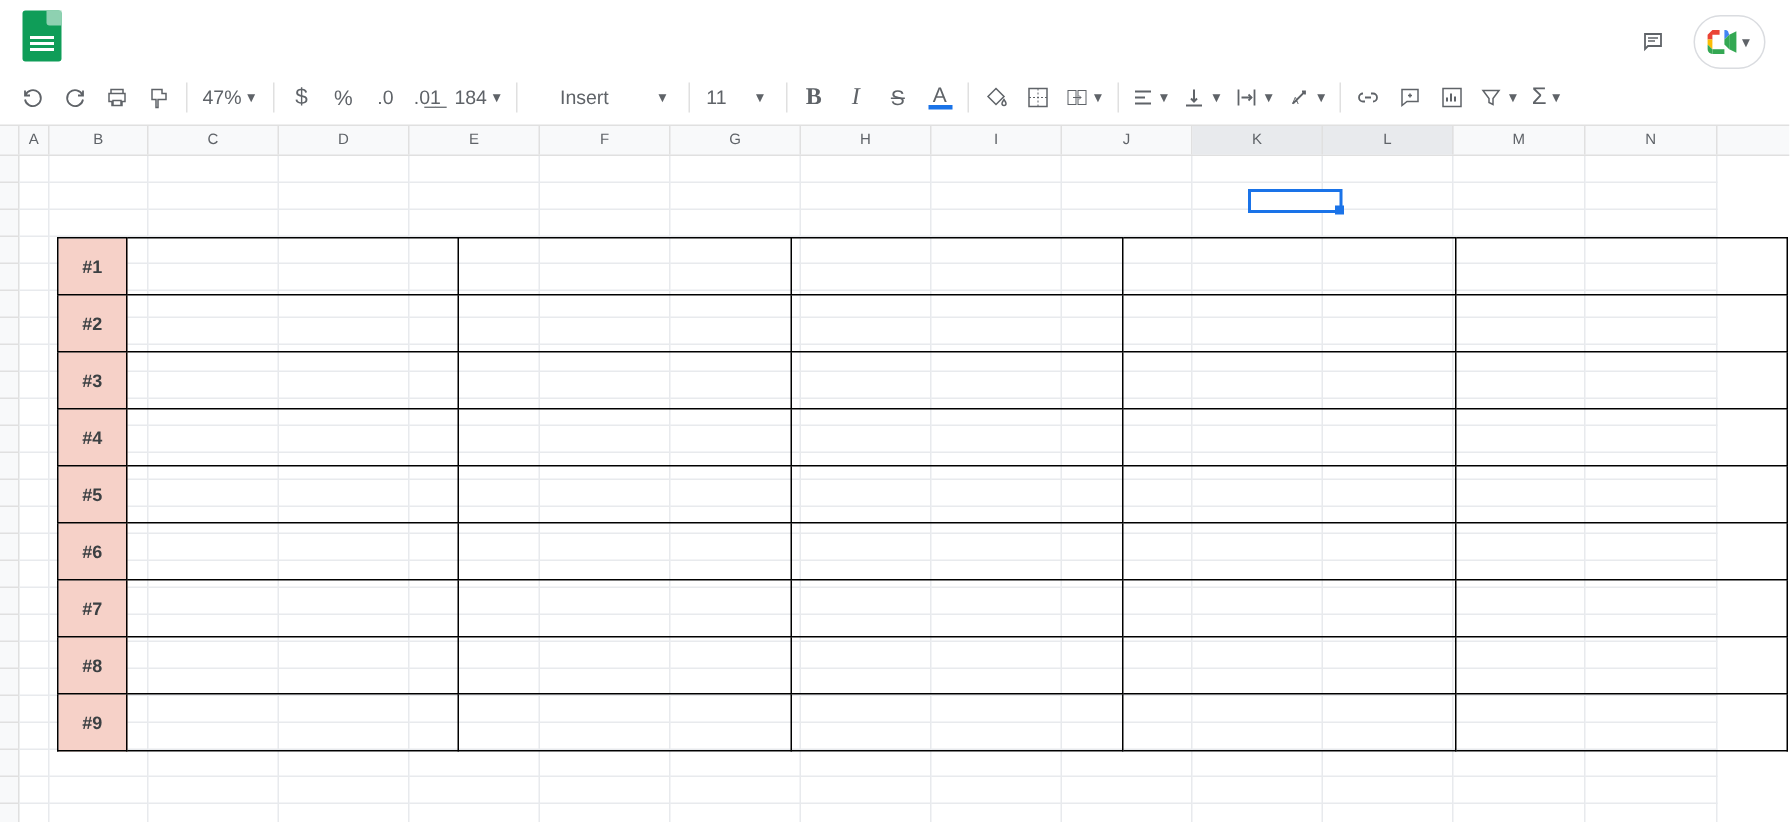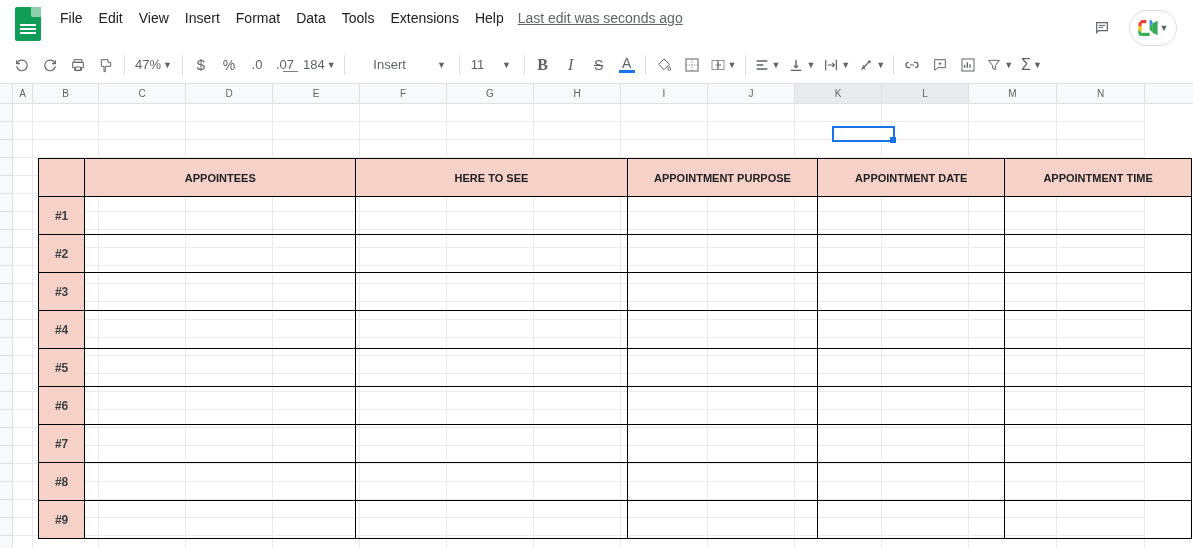--- a/index.html
+++ b/index.html
@@ -55,32 +55,20 @@
 .colsel{background:#e8eaed;}
 </style>
 </head>
 <body>
 
 <div class="header">
   <div class="logo-area">
     <div class="logo"></div>
   </div>
   <div class="title-area">
-    <div class="menu-row" id="menubar">
-        <div class="menu-item">File</div>
-        <div class="menu-item">Edit</div>
-        <div class="menu-item">View</div>
-        <div class="menu-item">Insert</div>
-        <div class="menu-item">Format</div>
-        <div class="menu-item">Data</div>
-        <div class="menu-item">Tools</div>
-        <div class="menu-item">Extensions</div>
-        <div class="menu-item">Help</div>
-        <a class="last-edit">Last edit was seconds ago</a>
-      </div>
   </div>
   <div class="right-area">
     <div class="ricon">
         <svg viewBox="0 0 24 24">
           <path d="M4 4h16v12H7l-3 3V4z" fill="none" stroke="currentColor" stroke-width="1.8"></path>
           <path d="M7 8h10M7 11h7" stroke="currentColor" stroke-width="1.5"></path>
         </svg>
       </div>
     <div class="meet">
       <div class="meet-logo">
@@ -122,21 +110,21 @@
     </div>
   <div class="sep"></div>
   <div class="tbtn zoom">
       <span>47%</span>
       <span class="drop">▼</span>
     </div>
   <div class="sep"></div>
   <div class="tbtn" style="font-size:15px;">$</div>
   <div class="tbtn" style="font-size:14px;">%</div>
   <div class="tbtn" style="font-size:13px;">.0</div>
-  <div class="tbtn" style="font-size:13px;">.0̲7̲</div>
+  <div class="tbtn" style="font-size:13px;">.0̲1̲</div>
   <div class="tbtn">
       <span>184</span>
       <span class="drop">▼</span>
     </div>
   <div class="sep"></div>
   <div class="tbtn fontname">
       <span>Insert</span>
     </div>
   <div class="tbtn">
       <span class="drop">▼</span>
@@ -681,28 +669,20 @@
           <div class="bc" style="width: 87px;"></div>
           <div class="bc" style="width: 88px;"></div>
           <div class="bc" style="width: 88px;"></div>
         </div>
       </div>
     <div class="active-cell" id="active-cell" style="left: 819px; top: 22px; width: 63px; height: 16px;"></div>
     <div class="design">
       <table class="dt" id="design-table">
           <tbody>
             <tr>
-              <th class="rownum"></th>
-              <th style="width:270px">APPOINTEES</th>
-              <th style="width:270px">HERE TO SEE</th>
-              <th style="width:190px">APPOINTMENT PURPOSE</th>
-              <th style="width:186px">APPOINTMENT DATE</th>
-              <th style="width:186px">APPOINTMENT TIME</th>
-            </tr>
-            <tr>
               <td class="rownum">#1</td>
               <td></td>
               <td></td>
               <td></td>
               <td></td>
               <td></td>
             </tr>
             <tr>
               <td class="rownum">#2</td>
               <td></td>

